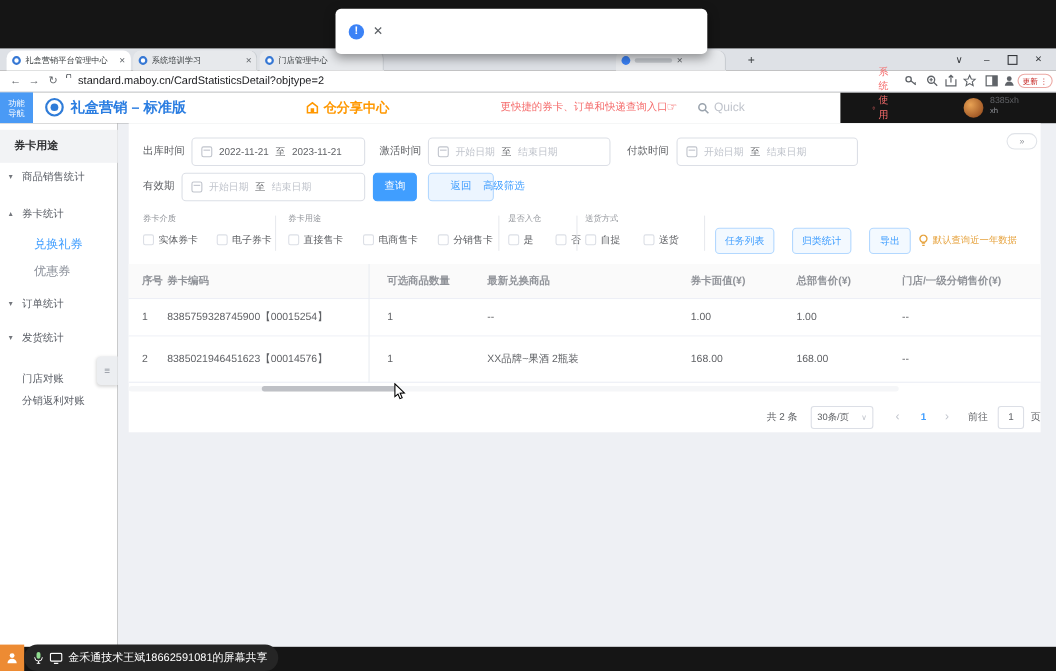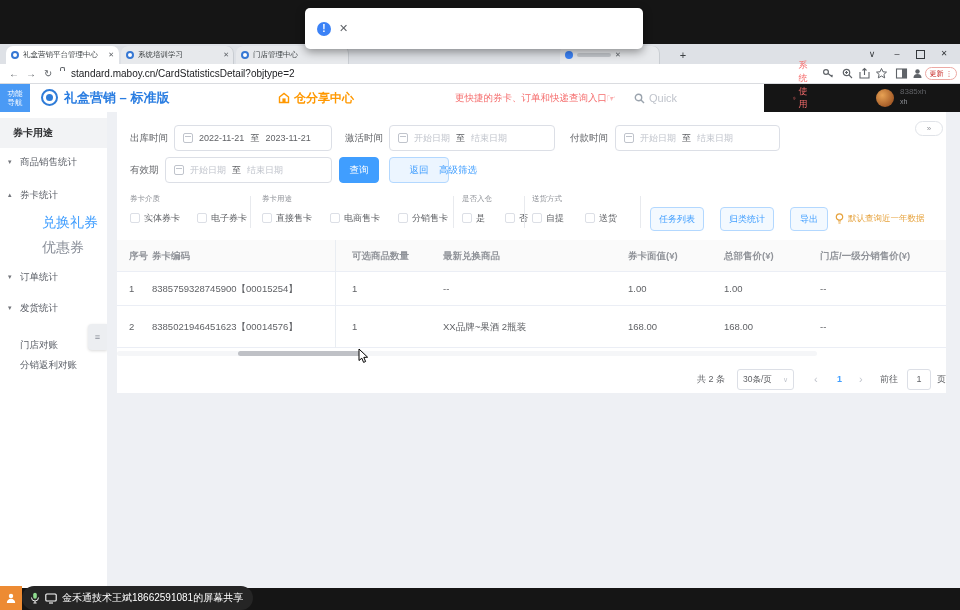--- a/index.html
+++ b/index.html
@@ -56,21 +56,21 @@
   .uname .sub{font-size:7px;color:#909399;}
 
   
   .sidebar{position:absolute;left:0;top:112px;width:107px;height:476px;background:#fff;}
   .sb-title{position:absolute;left:0;top:6px;width:107px;height:30px;line-height:30px;background:#f2f3f5;font-size:10px;font-weight:bold;color:#303133;padding-left:13px;box-sizing:border-box;}
   .nav-item{position:absolute;left:0;width:107px;height:24px;line-height:24px;font-size:9.5px;color:#5a5e66;}
   .nav-item .caret{position:absolute;left:8px;font-size:7px;color:#73767c;}
   .i-caret-down::before{content:"▾";}
   .i-caret-up::before{content:"▴";}
   .nav-item .nlabel{position:absolute;left:20px;white-space:nowrap;}
-  .nav-sub{position:absolute;left:14px;width:107px;height:24px;line-height:24px;font-size:14px;color:#8a8f99;}
+  .nav-sub{position:absolute;left:3px;width:107px;height:24px;line-height:24px;font-size:11px;color:#8a8f99;}
   .nav-sub .nlabel{position:absolute;left:28px;white-space:nowrap;}
   .nav-sub.active{color:#409eff;}
   .sb-handle{position:absolute;left:88px;top:212px;width:19px;height:26px;background:#eceef1;border-radius:4px 0 0 4px;box-shadow:0 1px 3px rgba(0,0,0,.15);display:flex;align-items:center;justify-content:center;font-size:9px;color:#8a8f99;}
   .i-menu::before{content:"≡";}
 
   
   .main{position:absolute;left:107px;top:112px;width:853px;height:476px;background:#eef0f4;}
   .panel{position:absolute;left:10px;top:0;width:829px;height:281px;background:#fff;}
   .collapse-pill{position:absolute;left:798px;top:9px;width:28px;height:15px;border:1px solid #e0e3e8;border-radius:8px;box-sizing:border-box;text-align:center;line-height:13px;font-size:8px;color:#909399;background:#fff;}
   .i-dchev::before{content:"»";}

